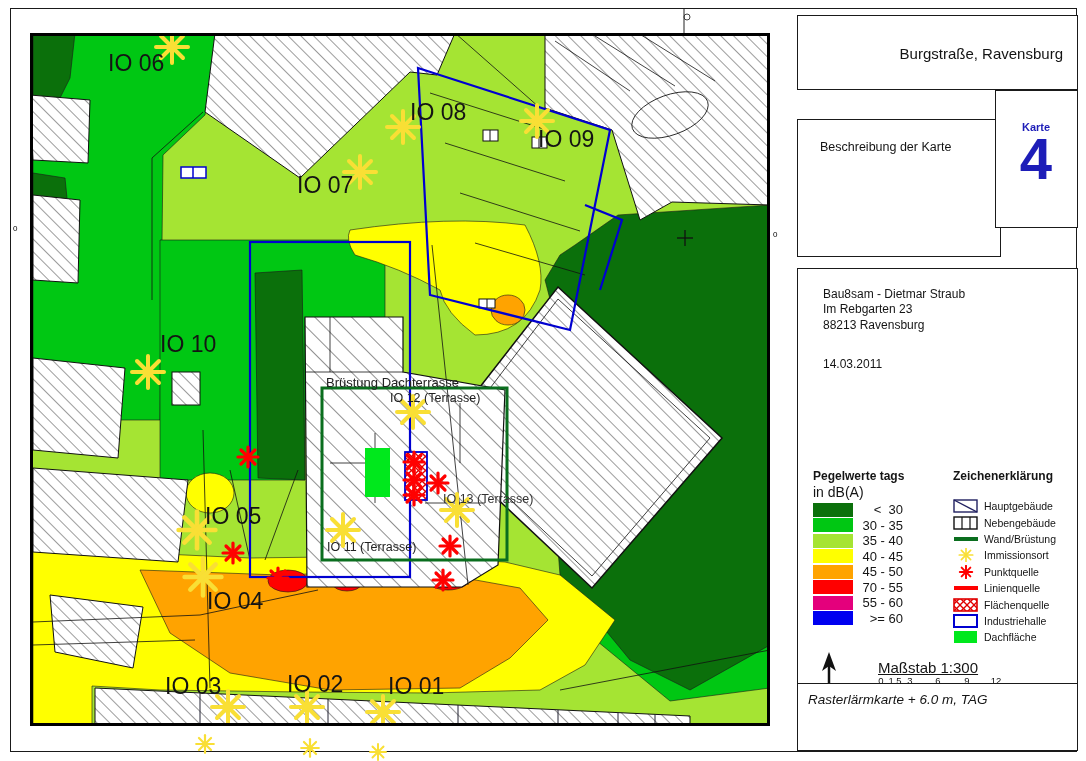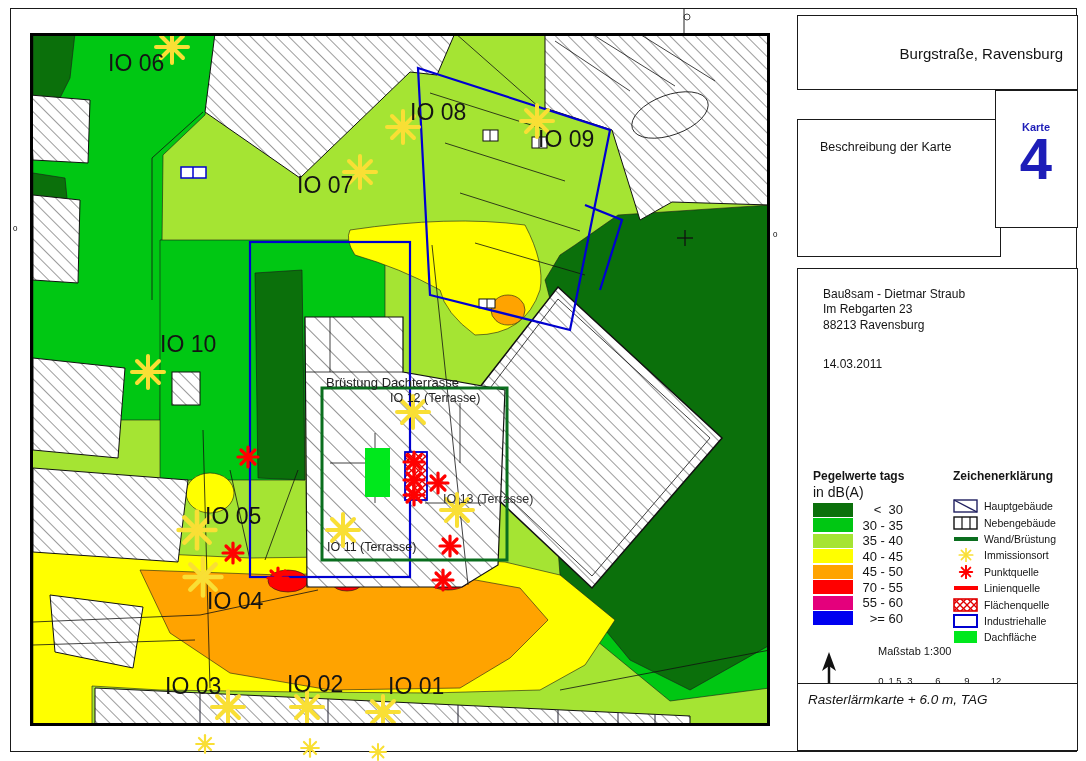--- a/index.html
+++ b/index.html
@@ -24,21 +24,21 @@
   .lv-sub{position:absolute;left:15px;top:215px;font-size:14px;}
   .lv-rows{position:absolute;left:15px;top:233px;}
   .lv-row{display:flex;align-items:center;height:15.5px;}
   .lv-swatch{width:40px;height:14px;display:inline-block;}
   .lv-label{width:48px;text-align:right;font-size:13px;margin-left:2px;white-space:pre;}
   .sy-title{position:absolute;left:155px;top:200px;font-size:12px;font-weight:bold;}
   .sy-rows{position:absolute;left:155px;top:229px;}
   .sy-row{display:flex;align-items:center;height:16.4px;}
   .sy-icon{width:26px;height:14px;display:inline-block;}
   .sy-label{font-size:10.5px;margin-left:5px;}
-  .scale-title{position:absolute;left:80px;top:376px;font-size:11px;}
+  .scale-title{position:absolute;left:80px;top:390px;font-size:15px;text-decoration:underline;}
   .tick{position:absolute;top:406px;font-size:9.5px;transform:translateX(-50%);}
   .bar{position:absolute;left:83px;top:419px;width:115px;height:7px;border:1px solid #000;box-sizing:content-box;display:flex;}
   .seg{height:100%;}
   .unit-m{position:absolute;left:203px;top:420px;font-size:9.5px;}
   .north{position:absolute;left:18px;top:383px;}
 </style>
 </head>
 <body>
 
 <div class="page">

